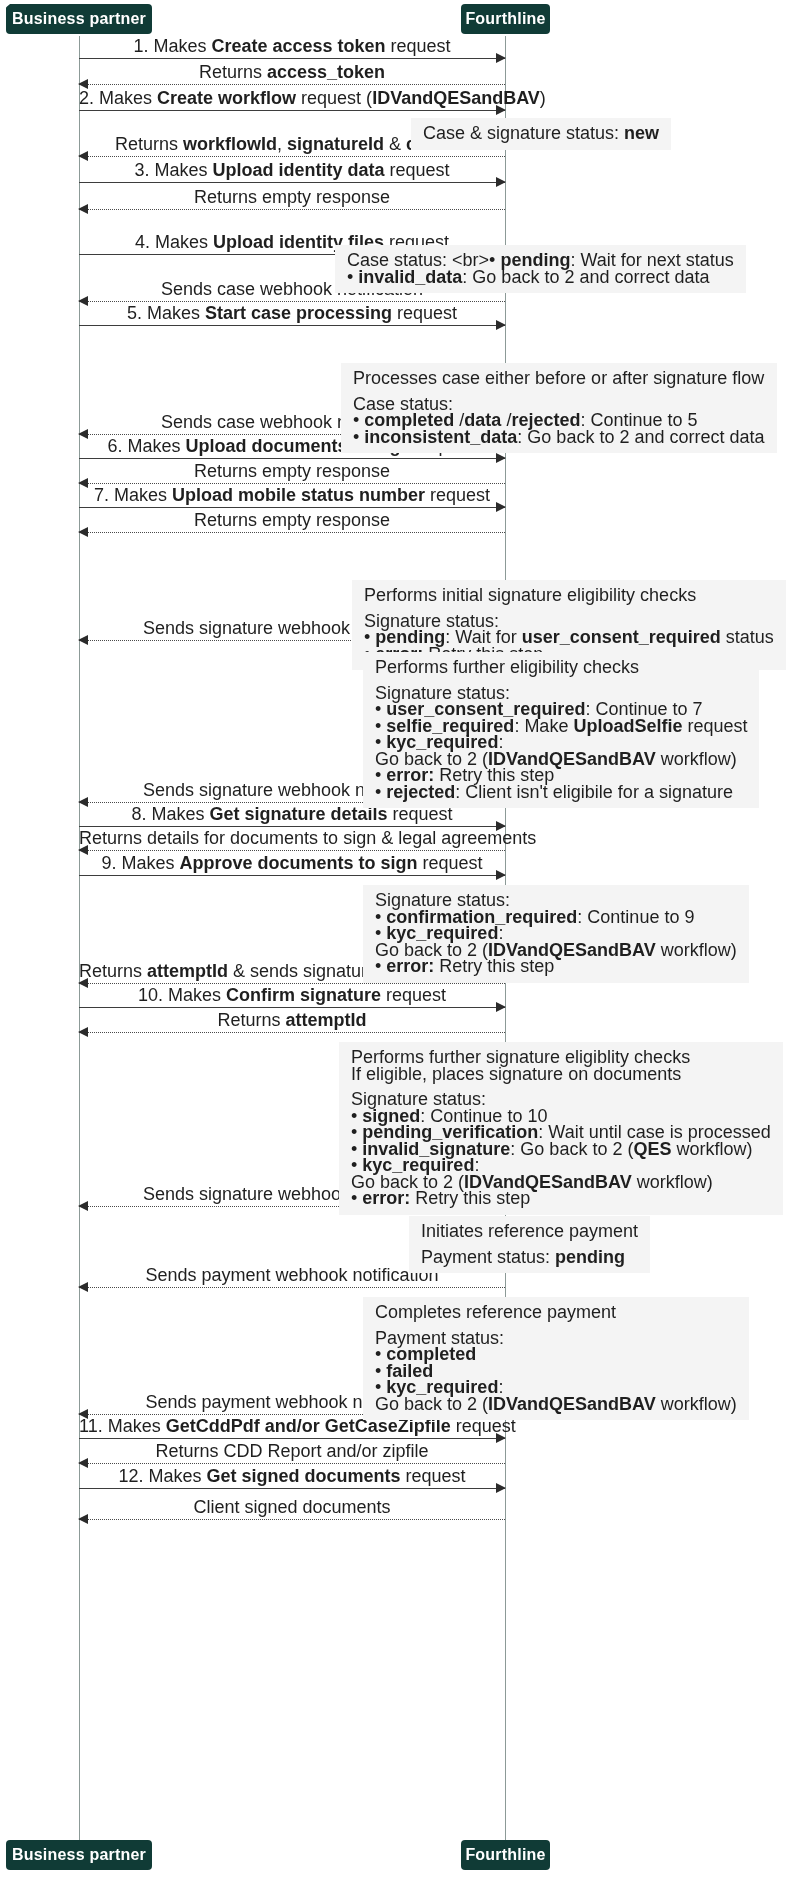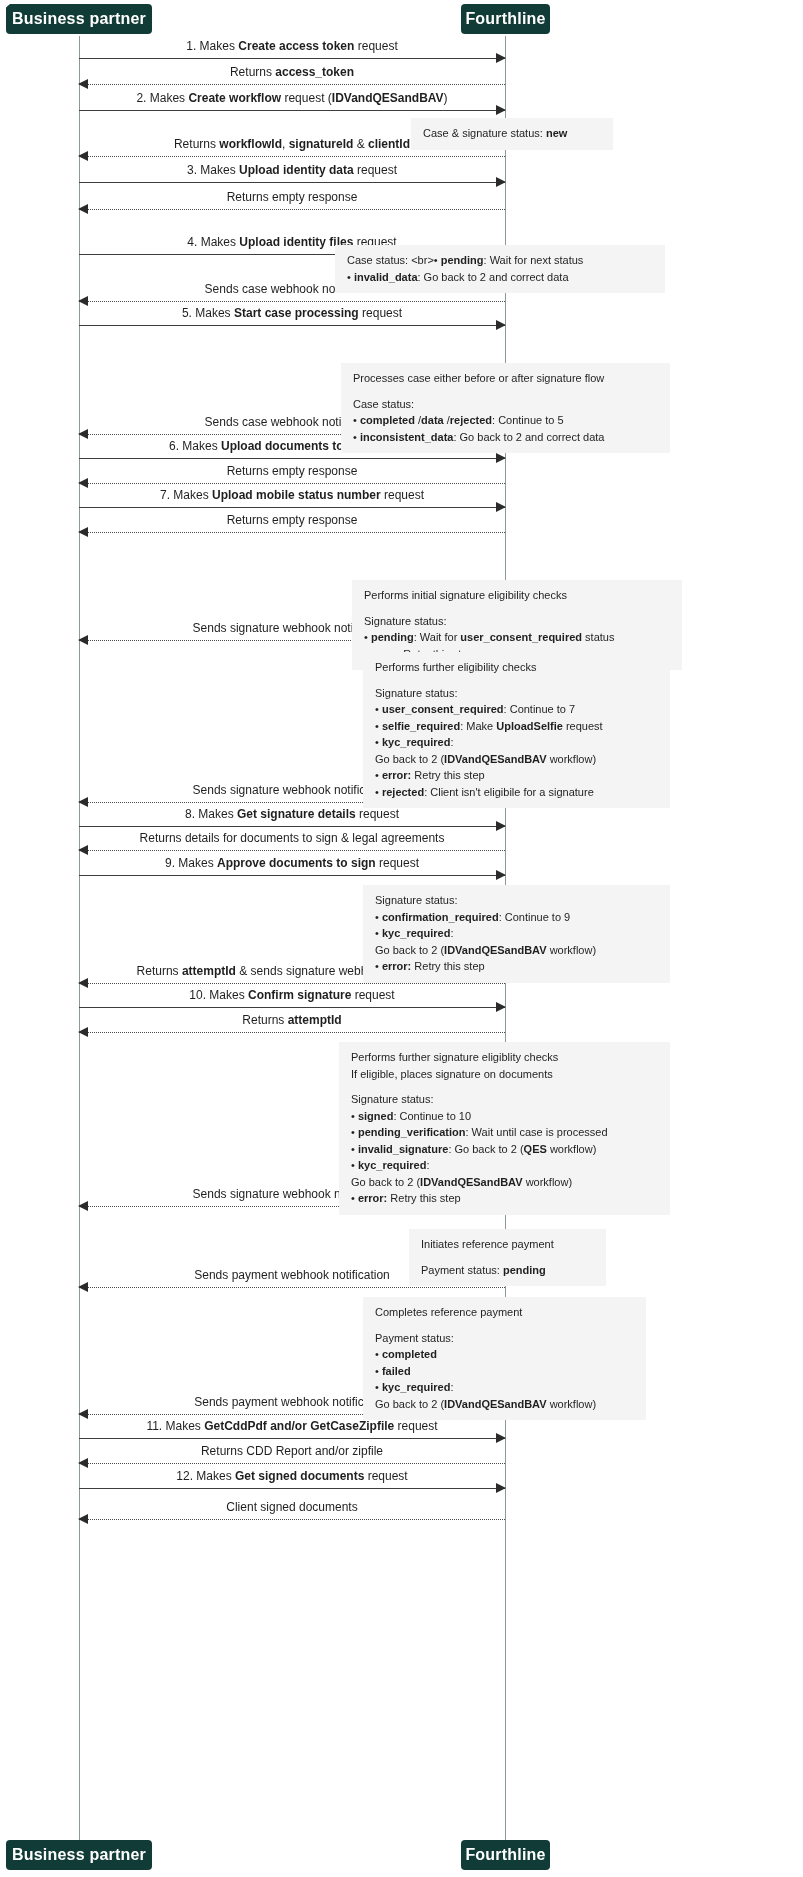--- a/index.html
+++ b/index.html
@@ -63,33 +63,33 @@
     border-top:5px solid transparent;
     border-bottom:5px solid transparent;
   }
   .msg.fwd .head{right:-1px;border-left:10px solid #2b2b2b;}
   .msg.ret .head{left:-1px; border-right:10px solid #2b2b2b;}
   .msg .label{
     position:absolute;
     left:0;width:426px;
     bottom:4px;
     text-align:center;
-    font-size:12px;
+    font-size:18px;
     line-height:15px;
     color:#1f1f1f;
     white-space:nowrap;
   }
   .msg .label b{font-weight:bold;}
 
   
   .note{
     position:absolute;
     background:#f4f4f4;
     color:#1f1f1f;
-    font-size:11px;
+    font-size:18px;
     line-height:16.5px;
     padding:7px 12px 8px 12px;
     box-sizing:border-box;
     white-space:nowrap;
   }
   .note b{font-weight:bold;}
   .note .sp{display:block;height:9px;}
 </style>
 </head>
 <body>
@@ -250,17 +250,17 @@
         <div class="line"></div>
         <div class="head"></div>
       </div>
       <div class="note" style="left: 411px; top: 118px; min-width: 202px;">Case &amp; signature status: <b>new</b></div>
       <div class="note" style="left: 335px; top: 245px; min-width: 330px;">Case status: &lt;br&gt;• <b>pending</b>: Wait for next status<br>• <b>invalid_data</b>: Go back to 2 and correct data</div>
       <div class="note" style="left: 341px; top: 363px; min-width: 329px;">Processes case either before or after signature flow<span class="sp"></span>Case status:<br>• <b>completed</b> /<b>data</b> /<b>rejected</b>: Continue to 5<br>• <b>inconsistent_data</b>: Go back to 2 and correct data</div>
       <div class="note" style="left: 352px; top: 544px; min-width: 330px; margin-top: 36px;">Performs initial signature eligibility checks<span class="sp"></span>Signature status:<br>• <b>pending</b>: Wait for <b>user_consent_required</b> status<br>• <b>error:</b> Retry this step</div>
       <div class="note" style="left: 363px; top: 652px; min-width: 307px;">Performs further eligibility checks<span class="sp"></span>Signature status:<br>• <b>user_consent_required</b>: Continue to 7<br>• <b>selfie_required</b>: Make <b>UploadSelfie</b> request<br>• <b>kyc_required</b>:<br>Go back to 2 (<b>IDVandQESandBAV</b> workflow)<br>• <b>error:</b> Retry this step<br>• <b>rejected</b>: Client isn't eligibile for a signature</div>
       <div class="note" style="left: 363px; top: 885px; min-width: 307px;">Signature status:<br>• <b>confirmation_required</b>: Continue to 9<br>• <b>kyc_required</b>:<br>Go back to 2 (<b>IDVandQESandBAV</b> workflow)<br>• <b>error:</b> Retry this step</div>
       <div class="note" style="left: 339px; top: 1042px; min-width: 331px;">Performs further signature eligiblity checks<br>If eligible, places signature on documents<span class="sp"></span>Signature status:<br>• <b>signed</b>: Continue to 10<br>• <b>pending_verification</b>: Wait until case is processed<br>• <b>invalid_signature</b>: Go back to 2 (<b>QES</b> workflow)<br>• <b>kyc_required</b>:<br>Go back to 2 (<b>IDVandQESandBAV</b> workflow)<br>• <b>error:</b> Retry this step</div>
-      <div class="note" style="left: 409px; top: 1216px; min-width: 197px; margin-top: 13px;">Initiates reference payment<span class="sp"></span>Payment status: <b>pending</b></div>
+      <div class="note" style="left: 409px; top: 1216px; min-width: 197px;">Initiates reference payment<span class="sp"></span>Payment status: <b>pending</b></div>
       <div class="note" style="left: 363px; top: 1297px; min-width: 283px;">Completes reference payment<span class="sp"></span>Payment status:<br>• <b>completed</b><br>• <b>failed</b><br>• <b>kyc_required</b>:<br>Go back to 2 (<b>IDVandQESandBAV</b> workflow)</div>
     </div>
 
 </div>
 
 </body></html>

